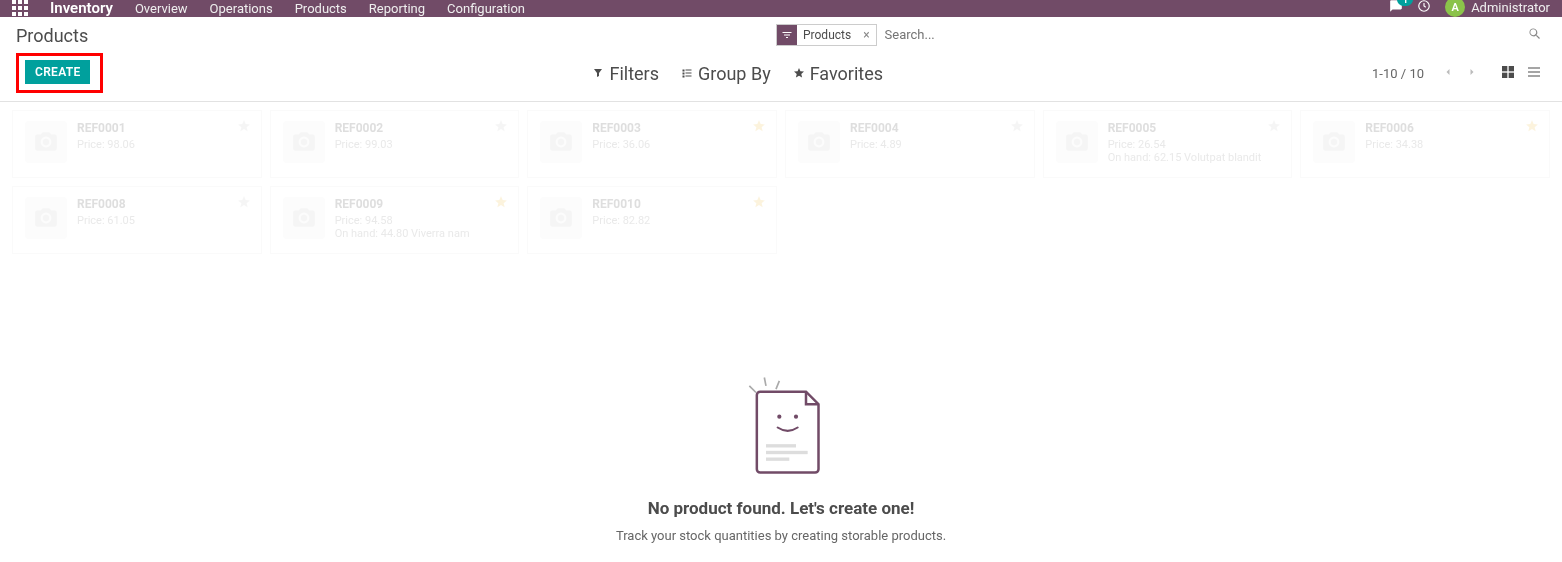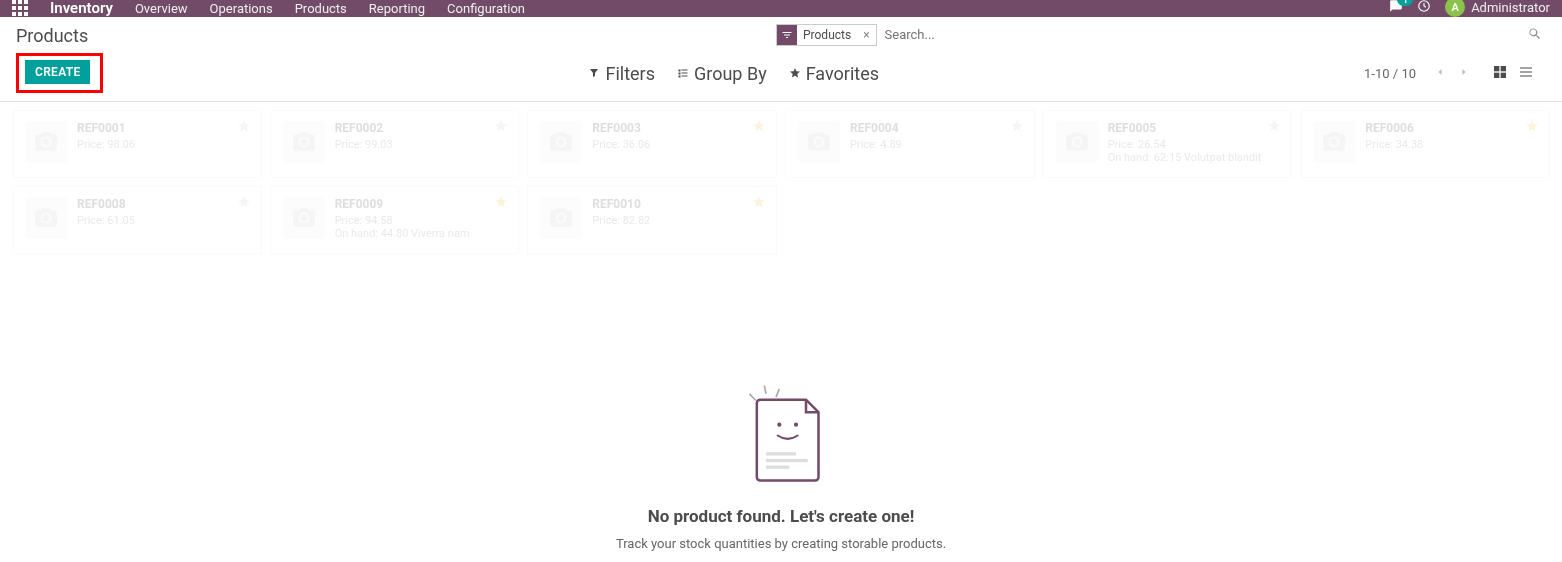--- a/index.html
+++ b/index.html
@@ -24,21 +24,21 @@
 .breadcrumb { font-size: 18px; color: #4c4c4c; font-weight: 400; }
 .search-wrap { display: flex; align-items: center; flex: 1; margin-left: 40px; max-width: 770px; }
 .facet { display: inline-flex; align-items: center; border: 1px solid #ccc; font-size: 12px; height: 22px; }
 .facet-icon { background: #714b67; color: #fff; width: 20px; height: 100%; display: flex; align-items: center; justify-content: center; }
 .facet-label { padding: 0 6px; color: #4c4c4c; }
 .facet-remove { padding: 0 6px; color: #888; cursor: pointer; }
 .search-input { flex: 1; border: none; outline: none; font-size: 13px; padding: 4px 8px; color: #ec4899; }
 .search-row { display: flex; align-items: center; flex: 1; border-bottom: 1px solid transparent; }
 .search-mag { color: #888; cursor: pointer; margin-left: auto; padding: 0 4px; }
 
-.cp-row2 { display: flex; align-items: center; padding: 6px 24px 8px 16px; justify-content: space-between; }
+.cp-row2 { display: flex; align-items: center; padding: 6px 16px 8px 16px; justify-content: space-between; }
 .create-btn { background: #00a09d; color: #fff; border: none; padding: 5px 10px; font-size: 12px; font-weight: 600; letter-spacing: 0.3px; cursor: pointer; border-radius: 0; }
 .create-highlight { border: 3px solid #ff0000; padding: 4px 10px 6px 6px; display: inline-block; }
 .search-options { display: flex; align-items: center; gap: 22px; color: #4c4c4c; font-size: 18px; }
 .search-opt { display: flex; align-items: center; gap: 5px; cursor: pointer; }
 .pager-wrap { display: flex; align-items: center; gap: 14px; color: #666; }
 .pager-text { font-size: 13px; text-align: center; }
 .pager-nav { display: flex; gap: 4px; }
 .pager-btn { color: #bbb; cursor: pointer; padding: 2px 4px; }
 .view-switch { display: flex; gap: 2px; }
 .view-btn { color: #888; cursor: pointer; padding: 2px 4px; }
@@ -49,21 +49,21 @@
 .kanban-grid { display: grid; grid-template-columns: repeat(6, 1fr); gap: 8px; }
 .kcard { border: 1px solid #e5e5e5; background: #fff; padding: 10px 12px; display: flex; gap: 10px; position: relative; min-height: 68px; }
 .kcard-img { width: 42px; height: 42px; background: #f0f0f0; border-radius: 4px; display: flex; align-items: center; justify-content: center; color: #bbb; }
 .kcard-body { flex: 1; font-size: 12px; }
 .kcard-title { font-weight: 700; color: #4c4c4c; margin-bottom: 3px; }
 .kcard-line { color: #888; font-size: 11px; }
 .kcard-star { position: absolute; top: 8px; right: 10px; color: #ccc; }
 .kcard-star.gold { color: #f0c14b; }
 
 
-.empty-state { position: absolute; left: 0; right: 0; top: 276px; text-align: center; }
+.empty-state { position: absolute; left: 0; right: 0; top: 268px; text-align: center; }
 .empty-illus { width: 100px; height: 110px; margin: 0 auto 18px; position: relative; }
 .empty-title { font-size: 17px; font-weight: 700; color: #4c4c4c; margin-bottom: 10px; }
 .empty-desc { font-size: 13px; color: #666; }
 
 .icon-svg { width: 14px; height: 14px; fill: currentColor; }
 .icon-svg-sm { width: 12px; height: 12px; fill: currentColor; }
 .icon-svg-lg { width: 16px; height: 16px; fill: currentColor; }
 
 .main-area { position: relative; min-height: 460px; }
 </style>

